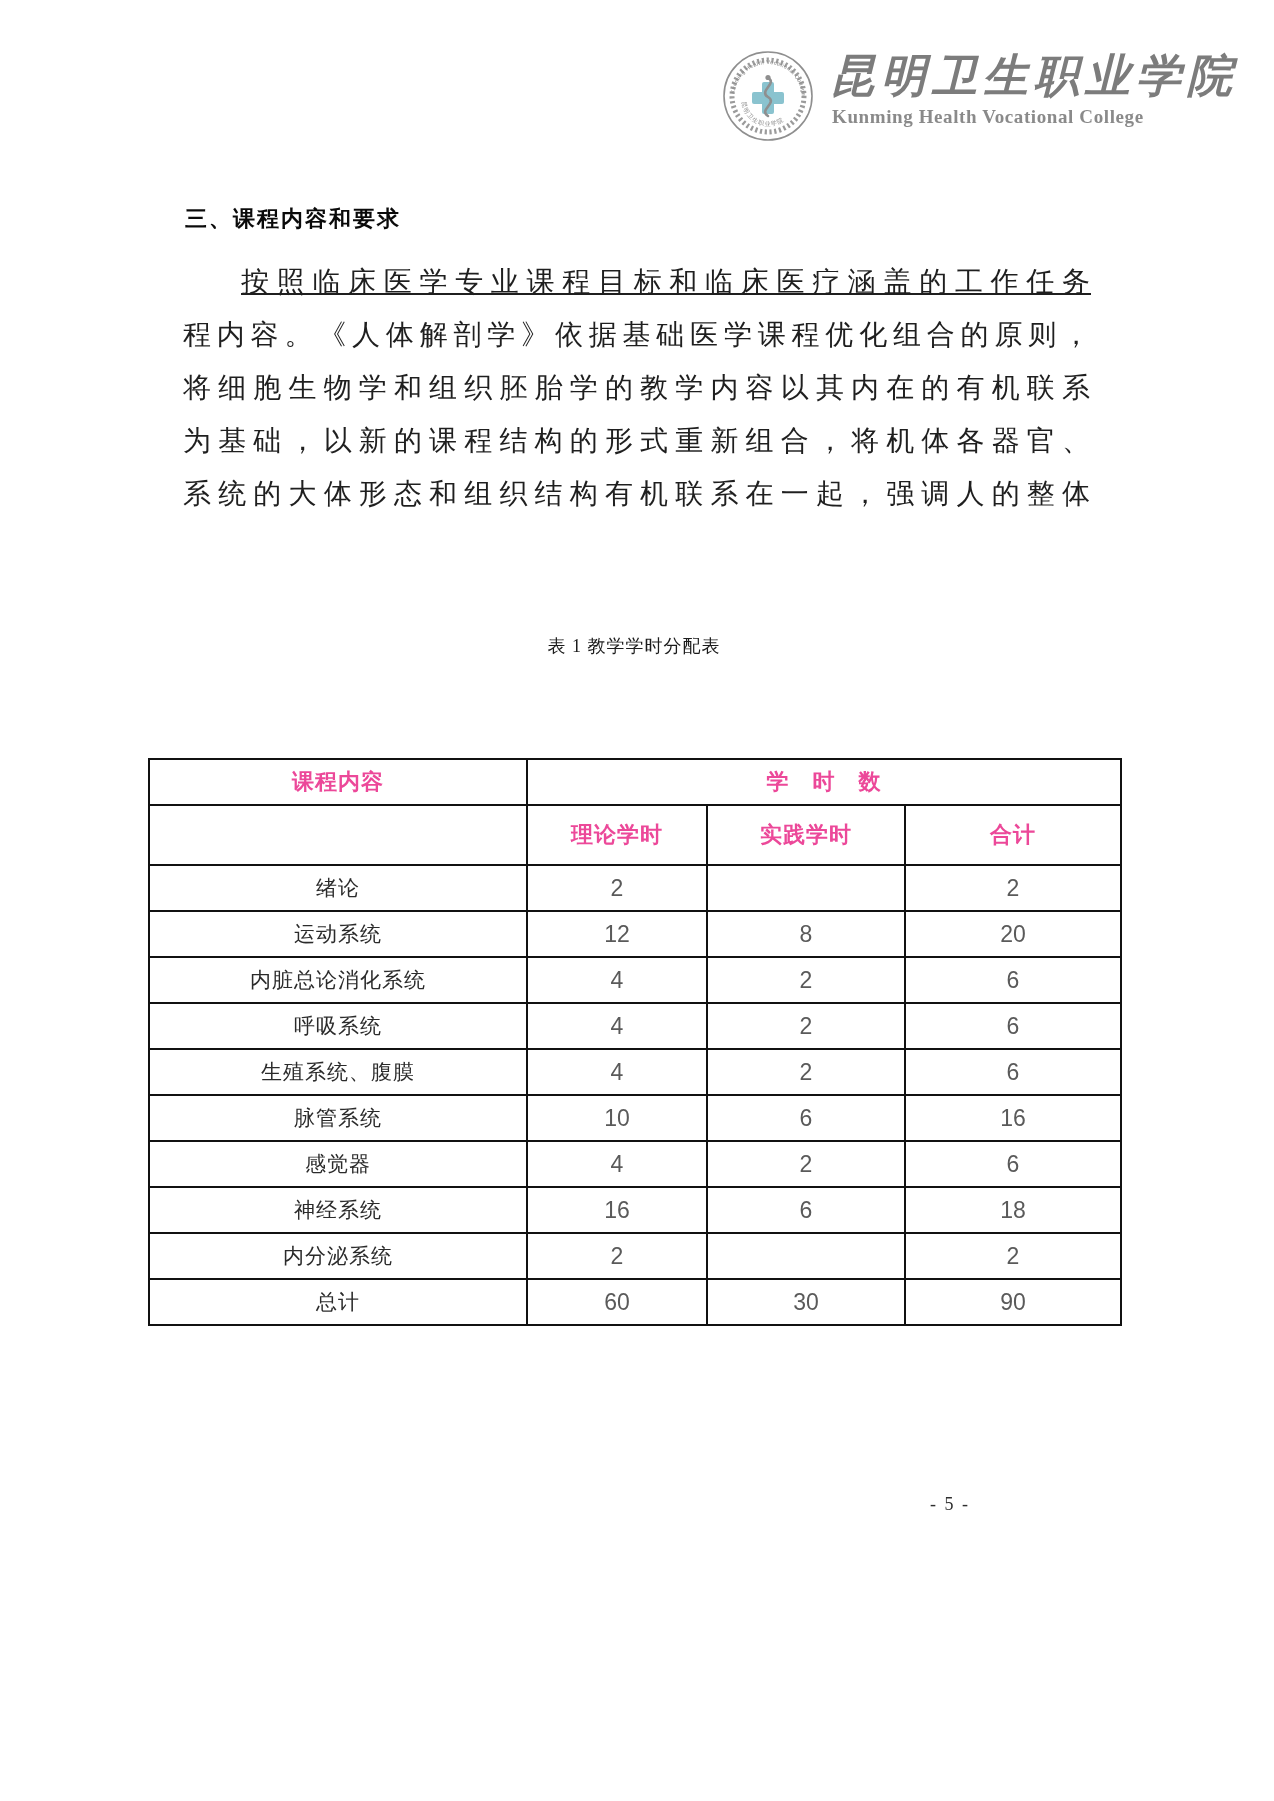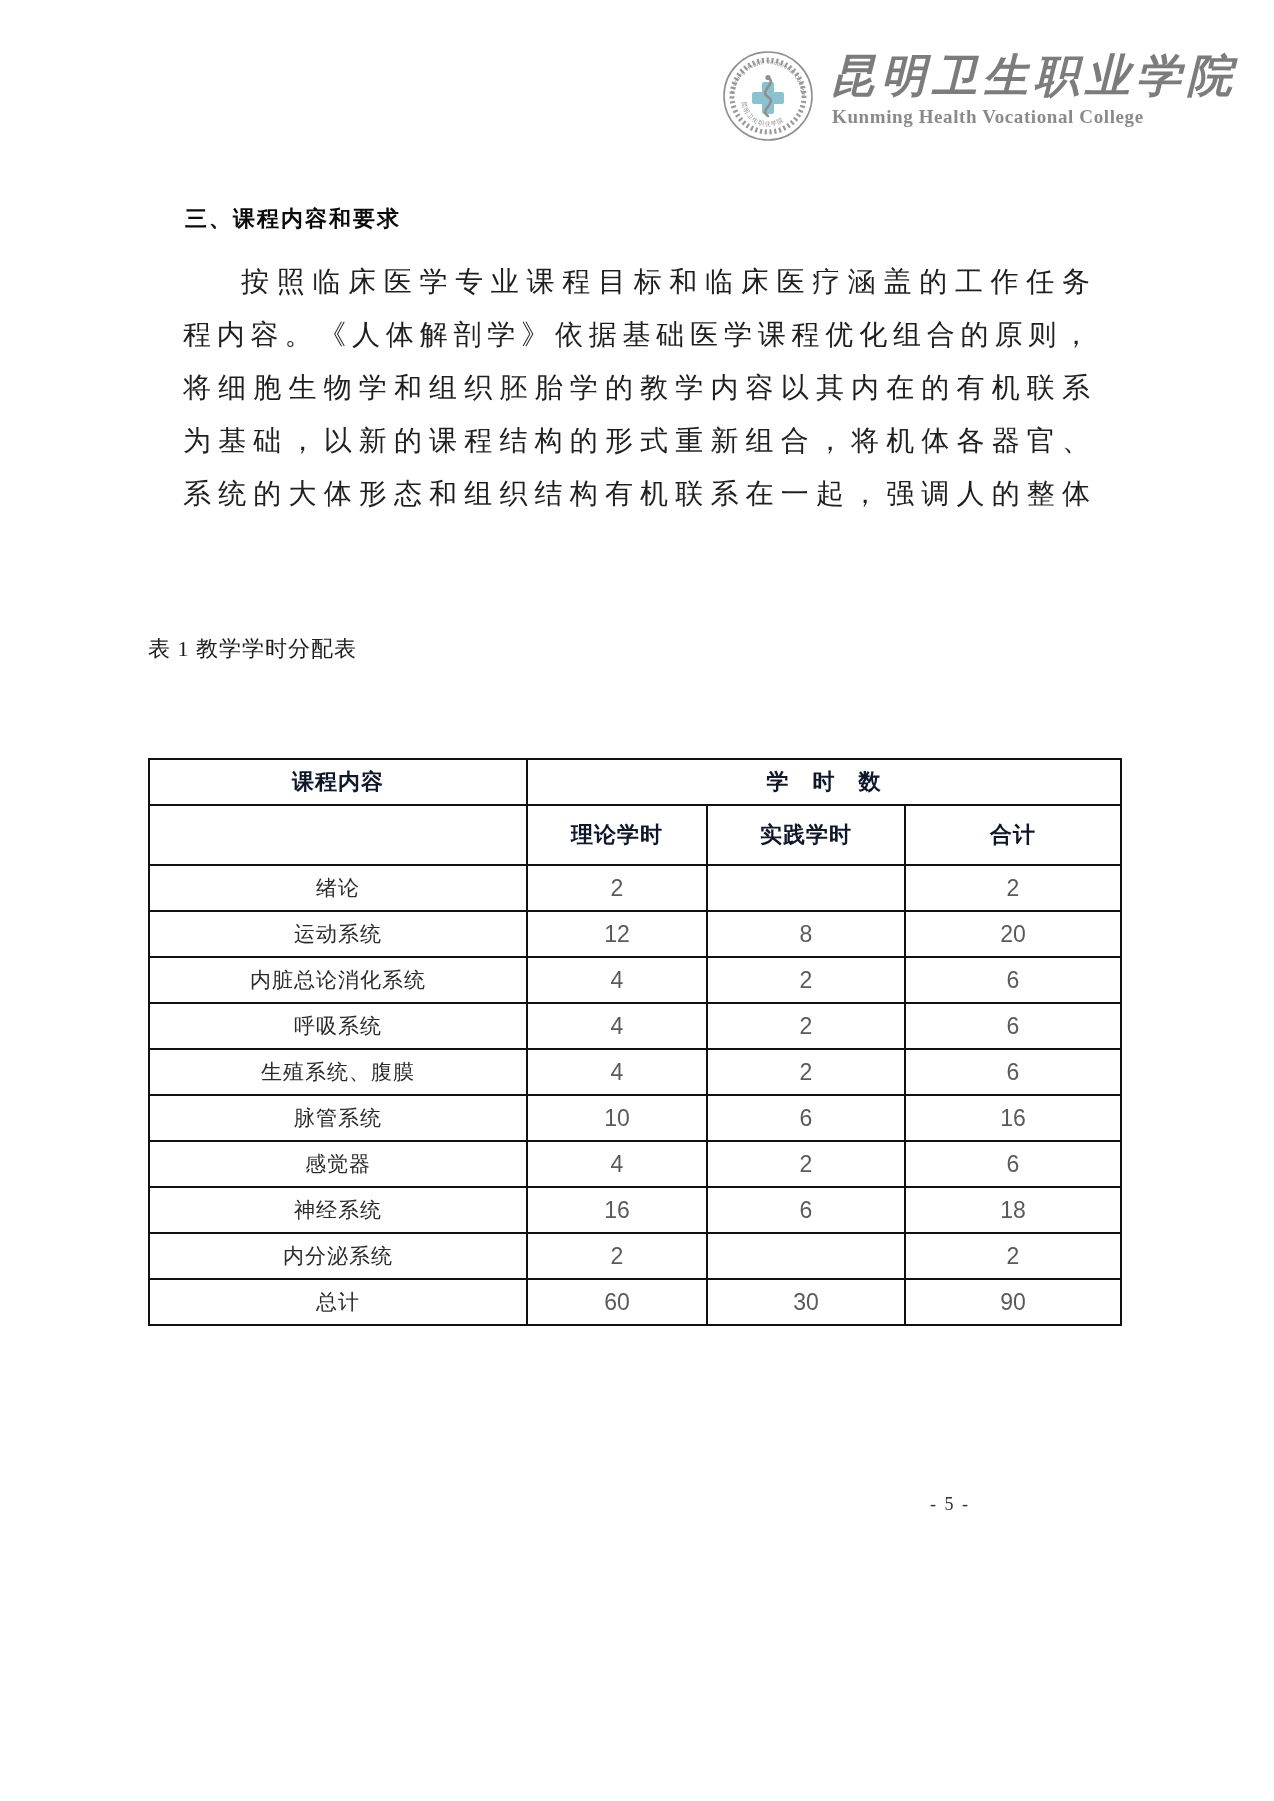--- a/index.html
+++ b/index.html
@@ -35,40 +35,40 @@
   }
   .paragraph{
     position:absolute;left:183px;top:255px;width:908px;
     font-size:28px;color:#1f1f1f;
   }
   .para-line{
     height:53px;line-height:53px;
     text-align:justify;text-align-last:justify;
     letter-spacing:1px;white-space:nowrap;
   }
-  .para-line.first{text-indent:58px;}
+  .para-line.first{text-indent:58px;text-decoration:underline;}
   .para-line.last{text-align-last:left;}
 
   
   .table-caption{
     position:absolute;left:148px;top:634px;width:972px;
-    text-align:left;font-size:22px;color:#1c1c1c;letter-spacing:1px;
+    text-align:center;font-size:18px;color:#1c1c1c;letter-spacing:1px;
   }
   .hours-table{
     position:absolute;left:148px;top:758px;
     border-collapse:collapse;table-layout:fixed;width:972px;
     background:#ffffff;
   }
   .hours-table td,.hours-table th{
     border:2px solid #111111;
     text-align:center;vertical-align:middle;
     padding:0;
   }
   .hours-table th{
-    font-size:22px;font-weight:bold;color:#0f172a;letter-spacing:1px;
+    font-size:22px;font-weight:bold;color:#ec4899;letter-spacing:1px;
     font-family:"Liberation Serif", serif;
   }
   .row-h1{height:46px;}
   .row-h2{height:60px;}
   .row-data{height:46px;}
   td.course{font-size:21px;color:#2b2b2b;letter-spacing:1px;}
   td.num{
     font-family:"Liberation Sans", sans-serif;
     font-size:23px;color:#5a5a5a;
   }

